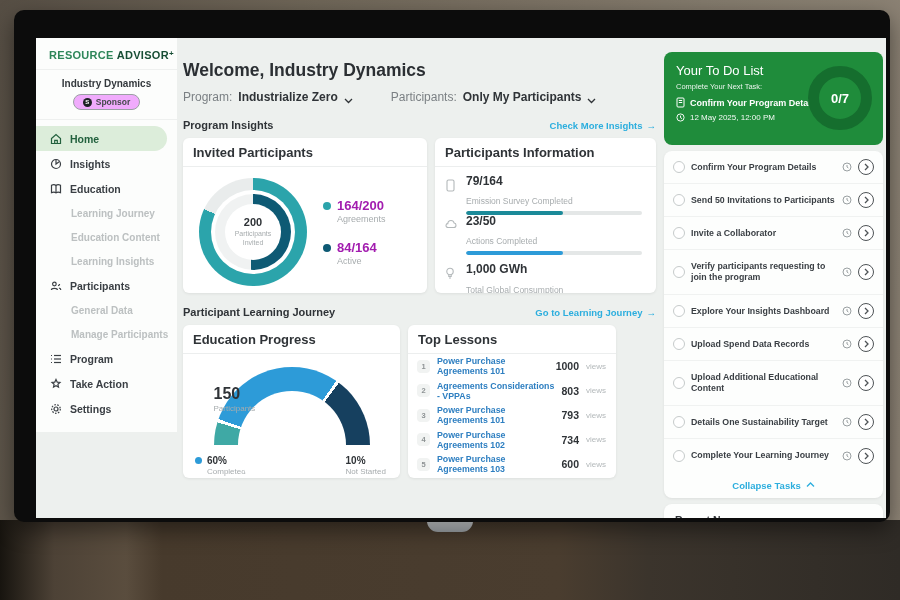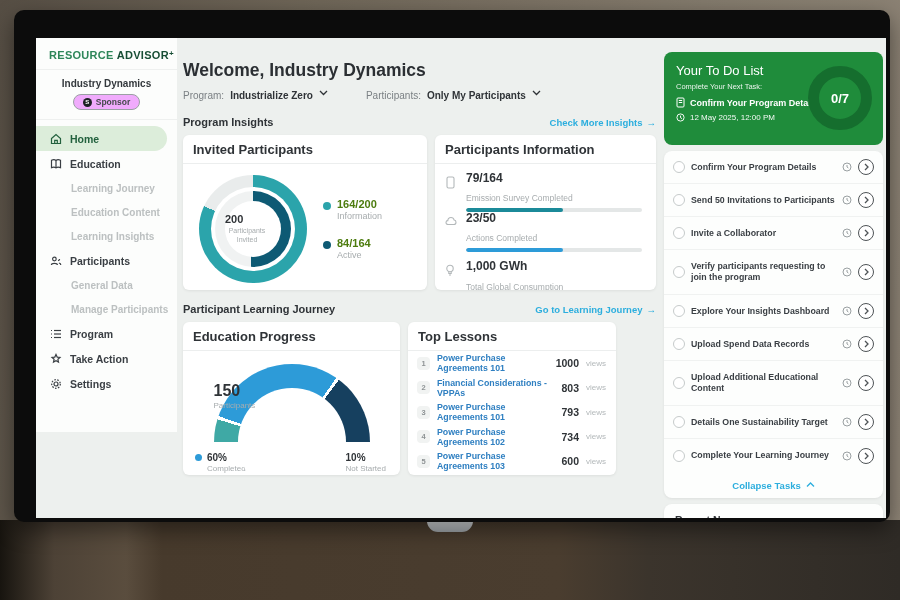--- a/index.html
+++ b/index.html
@@ -32,45 +32,45 @@
   .nav-item { display:flex; align-items:center; gap:8px; height:25px; padding-left:14px; margin-right:10px;
     font-size:10.5px; font-weight:bold; color:#3a3f44; cursor:pointer; }
   .nav-item.active { background:#dcedda; border-radius:0 13px 13px 0; color:#23613e; }
   .nav-item svg { flex:0 0 auto; }
   .nav-sub { display:flex; align-items:center; height:24px; padding-left:35px; font-size:10px; font-weight:bold; color:#bcc0c1; cursor:pointer; }
 
   
   .main { position:absolute; left:147px; top:0; width:473px; height:480px; }
   .page-title { margin-top:22px; font-size:17.5px; font-weight:bold; color:#2b2f33; }
   .filters { display:flex; gap:38px; margin-top:9px; align-items:center; }
-  .filter { display:flex; gap:6px; align-items:flex-start; font-size:10px; cursor:pointer; }
+  .filter { display:flex; gap:6px; align-items:flex-end; font-size:12px; cursor:pointer; }
   .filter .flabel { color:#7b8084; }
   .filter .fvalue { font-weight:bold; color:#2f3337; }
   .sect-row { display:flex; justify-content:space-between; align-items:center; margin-top:15px; }
   .sect-row.second { margin-top:13px; }
   .sect-title { font-size:11px; font-weight:bold; color:#2f3337; }
   .sect-link { font-size:9.5px; font-weight:bold; color:#2caede; display:flex; align-items:center; gap:4px; cursor:pointer; }
 
   .cards { display:flex; gap:8px; margin-top:7px; }
   .card { background:#fff; border-radius:6px; box-shadow:0 1px 3px rgba(0,0,0,.07); overflow:hidden; }
   .card-head { padding:7px 10px 6px 10px; border-bottom:1px solid #eceeee; font-size:13px; font-weight:bold; color:#2f3337; }
 
   .card-invited { width:244px; height:155px; }
   .invited-body { display:flex; align-items:center; gap:16px; padding:11px 8px 0 16px; }
   .donut { position:relative; width:108px; height:108px; border-radius:50%;
     background:conic-gradient(#2ba4ab 0 82%, #e9ecec 82% 100%); }
   .donut .gapring { position:absolute; inset:12px; border-radius:50%; background:#fff; }
   .donut .inner { position:absolute; inset:16px; border-radius:50%; background:conic-gradient(#0e5a74 0 51%, #f0f2f2 51% 100%); }
-  .donut .hole { position:absolute; inset:26px; border-radius:50%; background:#fff; display:flex; flex-direction:column; align-items:flex-start; justify-content:center; text-align:center; }
+  .donut .hole { position:absolute; inset:26px; border-radius:50%; background:#fff; display:flex; flex-direction:column; align-items:center; justify-content:center; text-align:center; }
   .donut .hole .cv { font-size:11px; font-weight:bold; color:#2f3337; }
   .donut .hole .cl { font-size:7px; color:#a7acae; width:44px; line-height:1.25; margin-top:2px; }
   .dlegend { display:flex; flex-direction:column; gap:16px; }
   .dleg-item { display:flex; gap:6px; align-items:flex-start; }
   .dleg-item .ldot { width:8px; height:8px; border-radius:50%; margin-top:4px; }
-  .dleg-item .lval { font-size:11px; font-weight:bold; color:#4d7c0f; }
+  .dleg-item .lval { font-size:13px; font-weight:bold; color:#a21caf; }
   .dleg-item .llab { font-size:9px; color:#a7acae; margin-top:1px; }
 
   .card-pinfo { width:221px; height:155px; }
   .pinfo-body { padding:8px 12px 0 10px; }
   .metric { display:flex; gap:8px; align-items:flex-start; }
   .metric .micon { width:13px; margin-top:4px; color:#b3b8ba; }
   .metric .mval { font-size:12px; font-weight:bold; color:#2f3337; line-height:1.1; }
   .metric .mlab { font-size:8.5px; color:#a7acae; margin-top:8px; }
   .mbar { height:4px; border-radius:2px; background:#e4e7e7; margin:5px 2px 0 21px; overflow:hidden; }
   .mbar .fill { height:100%; border-radius:2px; }
@@ -147,20 +147,27 @@
     <nav class="nav">
       <div class="nav-item active">
         <svg width="12" height="12" viewBox="0 0 12 12" fill="none" stroke="currentColor" stroke-width="1.2">
               <path d="M1.5 5.5 L6 1.5 L10.5 5.5 V10.5 H1.5 Z"></path>
               <path d="M4.7 10.5 V7.4 H7.3 V10.5"></path>
             </svg>
         <span>Home</span>
       </div>
       <div class="nav-item">
         <svg width="12" height="12" viewBox="0 0 12 12" fill="none" stroke="currentColor" stroke-width="1.2">
+              <circle cx="6" cy="6" r="4.5"></circle>
+              <path d="M6 1.5 V6 L9.5 3.5"></path>
+            </svg>
+        <span>Insights</span>
+      </div>
+      <div class="nav-item">
+        <svg width="12" height="12" viewBox="0 0 12 12" fill="none" stroke="currentColor" stroke-width="1.2">
               <path d="M6 2.5 C5 1.6 3 1.6 1.5 2.2 V9.6 C3 9 5 9 6 9.9 C7 9 9 9 10.5 9.6 V2.2 C9 1.6 7 1.6 6 2.5 Z"></path>
               <path d="M6 2.5 V9.9"></path>
             </svg>
         <span>Education</span>
       </div>
       <div class="nav-sub">
             <span>Learning Journey</span>
           </div>
       <div class="nav-sub">
             <span>Education Content</span>
@@ -249,21 +256,21 @@
             <div class="hole">
               <span class="cv">200</span>
               <span class="cl">Participants Invited</span>
             </div>
           </div>
           <div class="dlegend">
             <div class="dleg-item">
               <span class="ldot" style="background:#2ba4ab"></span>
               <span>
                 <div class="lval">164/200</div>
-                <div class="llab">Information</div>
+                <div class="llab">Agreements</div>
               </span>
             </div>
             <div class="dleg-item">
               <span class="ldot" style="background:#0e5a74"></span>
               <span>
                 <div class="lval">84/164</div>
                 <div class="llab">Active</div>
               </span>
             </div>
           </div>
@@ -368,21 +375,21 @@
       <div class="card card-lessons">
         <div class="card-head">Top Lessons</div>
         <div class="lesson-row">
           <span class="rank">1</span>
           <span class="ltitle">Power Purchase Agreements 101</span>
           <span class="lviews">1000</span>
           <span class="lsuffix">views</span>
         </div>
         <div class="lesson-row">
           <span class="rank">2</span>
-          <span class="ltitle">Financial Considerations - VPPAs</span>
+          <span class="ltitle">Agreements Considerations - VPPAs</span>
           <span class="lviews">803</span>
           <span class="lsuffix">views</span>
         </div>
         <div class="lesson-row">
           <span class="rank">3</span>
           <span class="ltitle">Power Purchase Agreements 101</span>
           <span class="lviews">793</span>
           <span class="lsuffix">views</span>
         </div>
         <div class="lesson-row">

